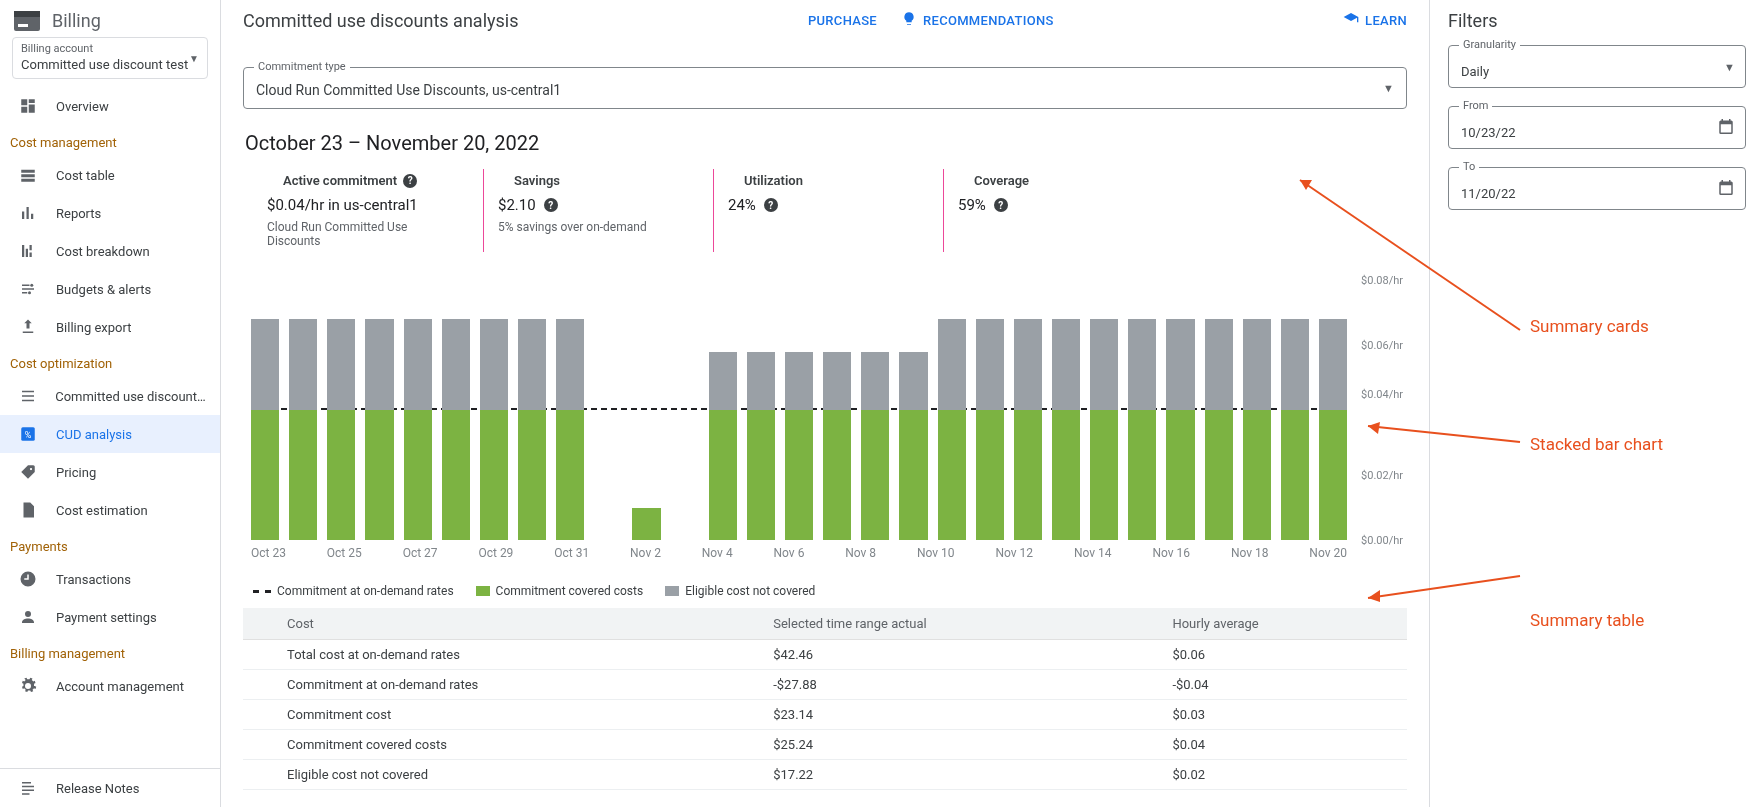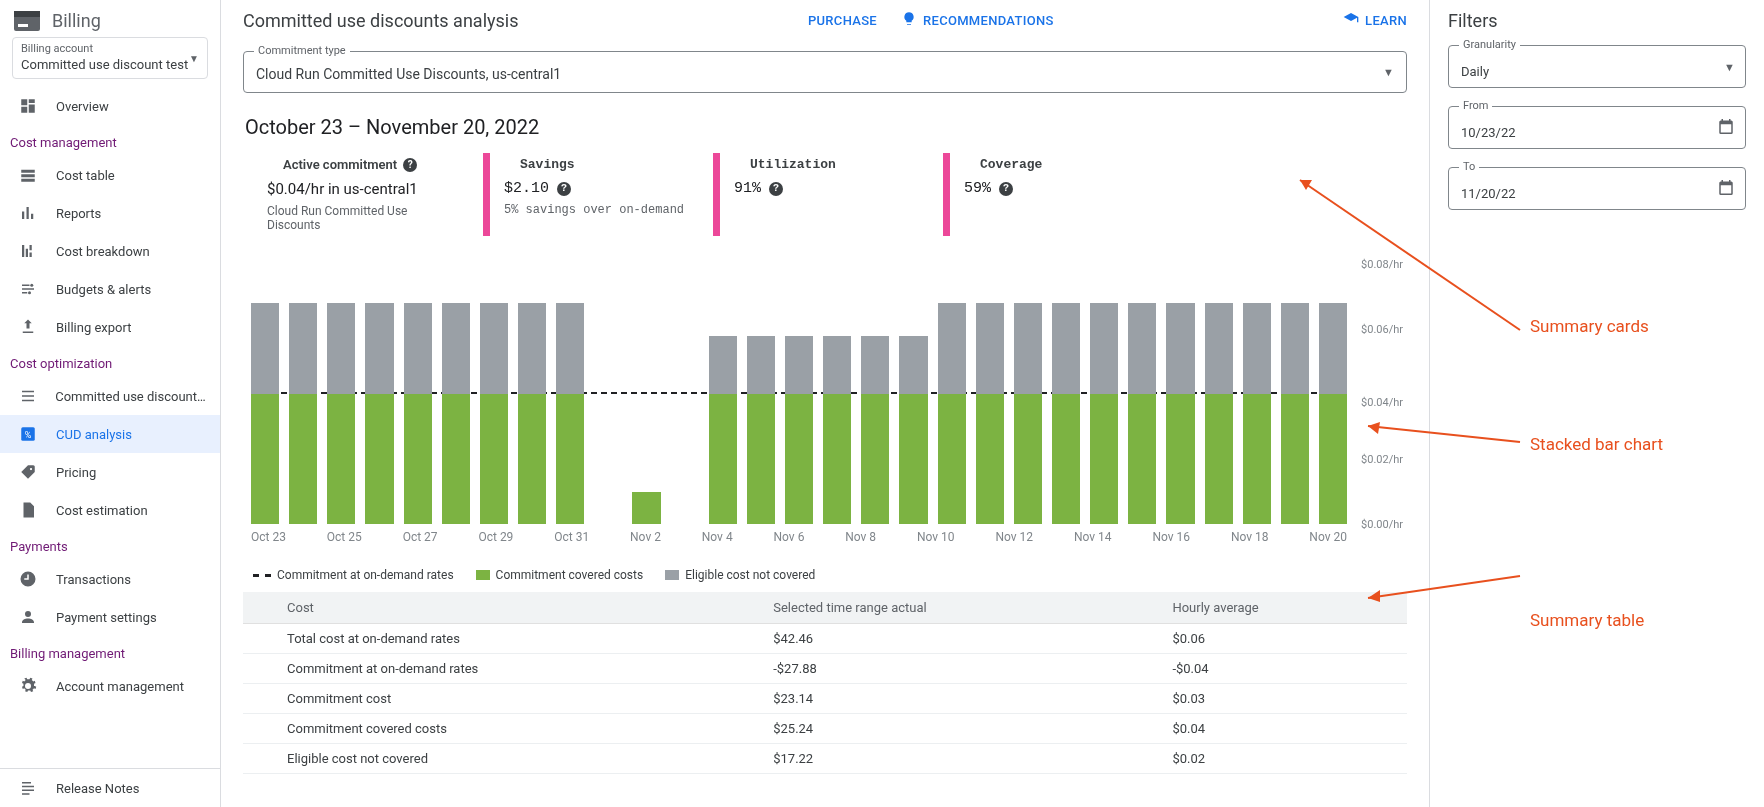--- a/index.html
+++ b/index.html
@@ -46,21 +46,21 @@
     padding:4px 8px 6px 8px;
     position:relative;
   }
   .account-box-label{ font-size:11px; color:#5f6368; }
   .account-box-value{ font-size:13px; color:#3c4043; margin-top:2px;}
   .account-box .caret{
     position:absolute; right:8px; top:50%; transform:translateY(-50%);
     font-size:10px; color:#5f6368;
   }
   .nav-section-title{
-    font-size:13px; color:#701a75; padding:10px 14px 6px 10px;
+    font-size:13px; color:#a16207; padding:10px 14px 6px 10px;
   }
   .nav-item{
     display:flex; align-items:center; gap:18px;
     padding:9px 14px 9px 18px;
     color:#3c4043; cursor:pointer;
     font-size:13px;
   }
   .nav-item.active{ background:#e8f0fe; color:#1a73e8; }
   .nav-item.active .nav-icon svg{ fill:#1a73e8; }
   .nav-icon{ width:20px; height:20px; display:flex; align-items:center; justify-content:center;}
@@ -78,33 +78,33 @@
   }
   .page-title{ font-size:18px; color:#3c4043; margin-right:auto; white-space:nowrap;}
   .header-link{
     color:#1a73e8; font-size:13px; font-weight:500; letter-spacing:.3px;
     display:flex; align-items:center; gap:6px; cursor:pointer;
   }
   .header-link svg{ width:16px;height:16px; fill:#1a73e8;}
   .main-body{ flex:1; overflow:auto; padding:0 22px 20px 22px;}
   .field-outline{
     border:1px solid #80868b; border-radius:4px; position:relative;
-    padding:14px 12px 10px 12px; margin-top:10px;
+    padding:14px 12px 10px 12px; margin-top:26px;
   }
   .field-outline .floating{
     position:absolute; top:-8px; left:10px; background:#fff; padding:0 4px;
     font-size:11px; color:#5f6368;
   }
   .field-outline .val{ font-size:14px; color:#3c4043;}
   .field-outline .caret{ position:absolute; right:12px; top:50%; transform:translateY(-50%); font-size:11px; color:#5f6368;}
   .date-range-title{ font-size:20px; color:#202124; margin:22px 0 14px 2px;}
   
   .summary-cards{ display:flex; padding-left:10px;}
   .card{ padding:4px 24px 4px 14px;}
-  .card + .card{ border-left:7px solid #ec4899;font-family:Liberation Mono, monospace;}
+  .card + .card{ border-left:1px solid #ec4899;}
   .card .label{ font-size:13px; font-weight:600; color:#3c4043; display:flex; align-items:center; gap:6px;margin-left:16px;}
   .help-dot{
     width:14px;height:14px;border-radius:50%;background:#3c4043;color:#fff;
     font-size:10px; font-weight:700; display:inline-flex;align-items:center;justify-content:center;
   }
   .card .value{ font-size:15px; color:#202124; margin-top:8px; display:flex; align-items:center; gap:8px;}
   .card .sub{ font-size:12px; color:#5f6368; margin-top:6px;}
   
   .chart-wrap{ position:relative; margin-top:28px; height:290px; padding-right:60px;}
   .chart-plot{ position:relative; height:260px; margin-left:8px; }
@@ -334,38 +334,38 @@
           <div class="label">Savings</div>
           <div class="value">
               <span>$2.10</span>
               <span class="help-dot">?</span>
             </div>
           <div class="sub">5% savings over on-demand</div>
         </div>
         <div class="card" style="width:230px">
           <div class="label">Utilization</div>
           <div class="value">
-              <span>91%</span>
+              <span>24%</span>
               <span class="help-dot">?</span>
             </div>
         </div>
         <div class="card" style="width:180px">
           <div class="label">Coverage</div>
           <div class="value">
               <span>59%</span>
               <span class="help-dot">?</span>
             </div>
         </div>
       </div>
 
       <div class="chart-wrap">
         <div class="chart-plot" id="chart-plot">
             <span class="y-tick" style="bottom: 0px;">$0.00/hr</span>
             <span class="y-tick" style="bottom: 65px;">$0.02/hr</span>
-            <span class="y-tick" style="bottom: 122px;">$0.04/hr</span>
+            <span class="y-tick" style="bottom: 146px;">$0.04/hr</span>
             <span class="y-tick" style="bottom: 195px;">$0.06/hr</span>
             <span class="y-tick" style="bottom: 260px;">$0.08/hr</span>
             <div class="dash-line" style="bottom: 130px;"></div>
             <div class="bars">
               <div class="bar">
                 <div class="seg-gray" style="height: 91px;"></div>
                 <div class="seg-green" style="height: 130px;"></div>
               </div>
               <div class="bar">
                 <div class="seg-gray" style="height: 91px;"></div>

